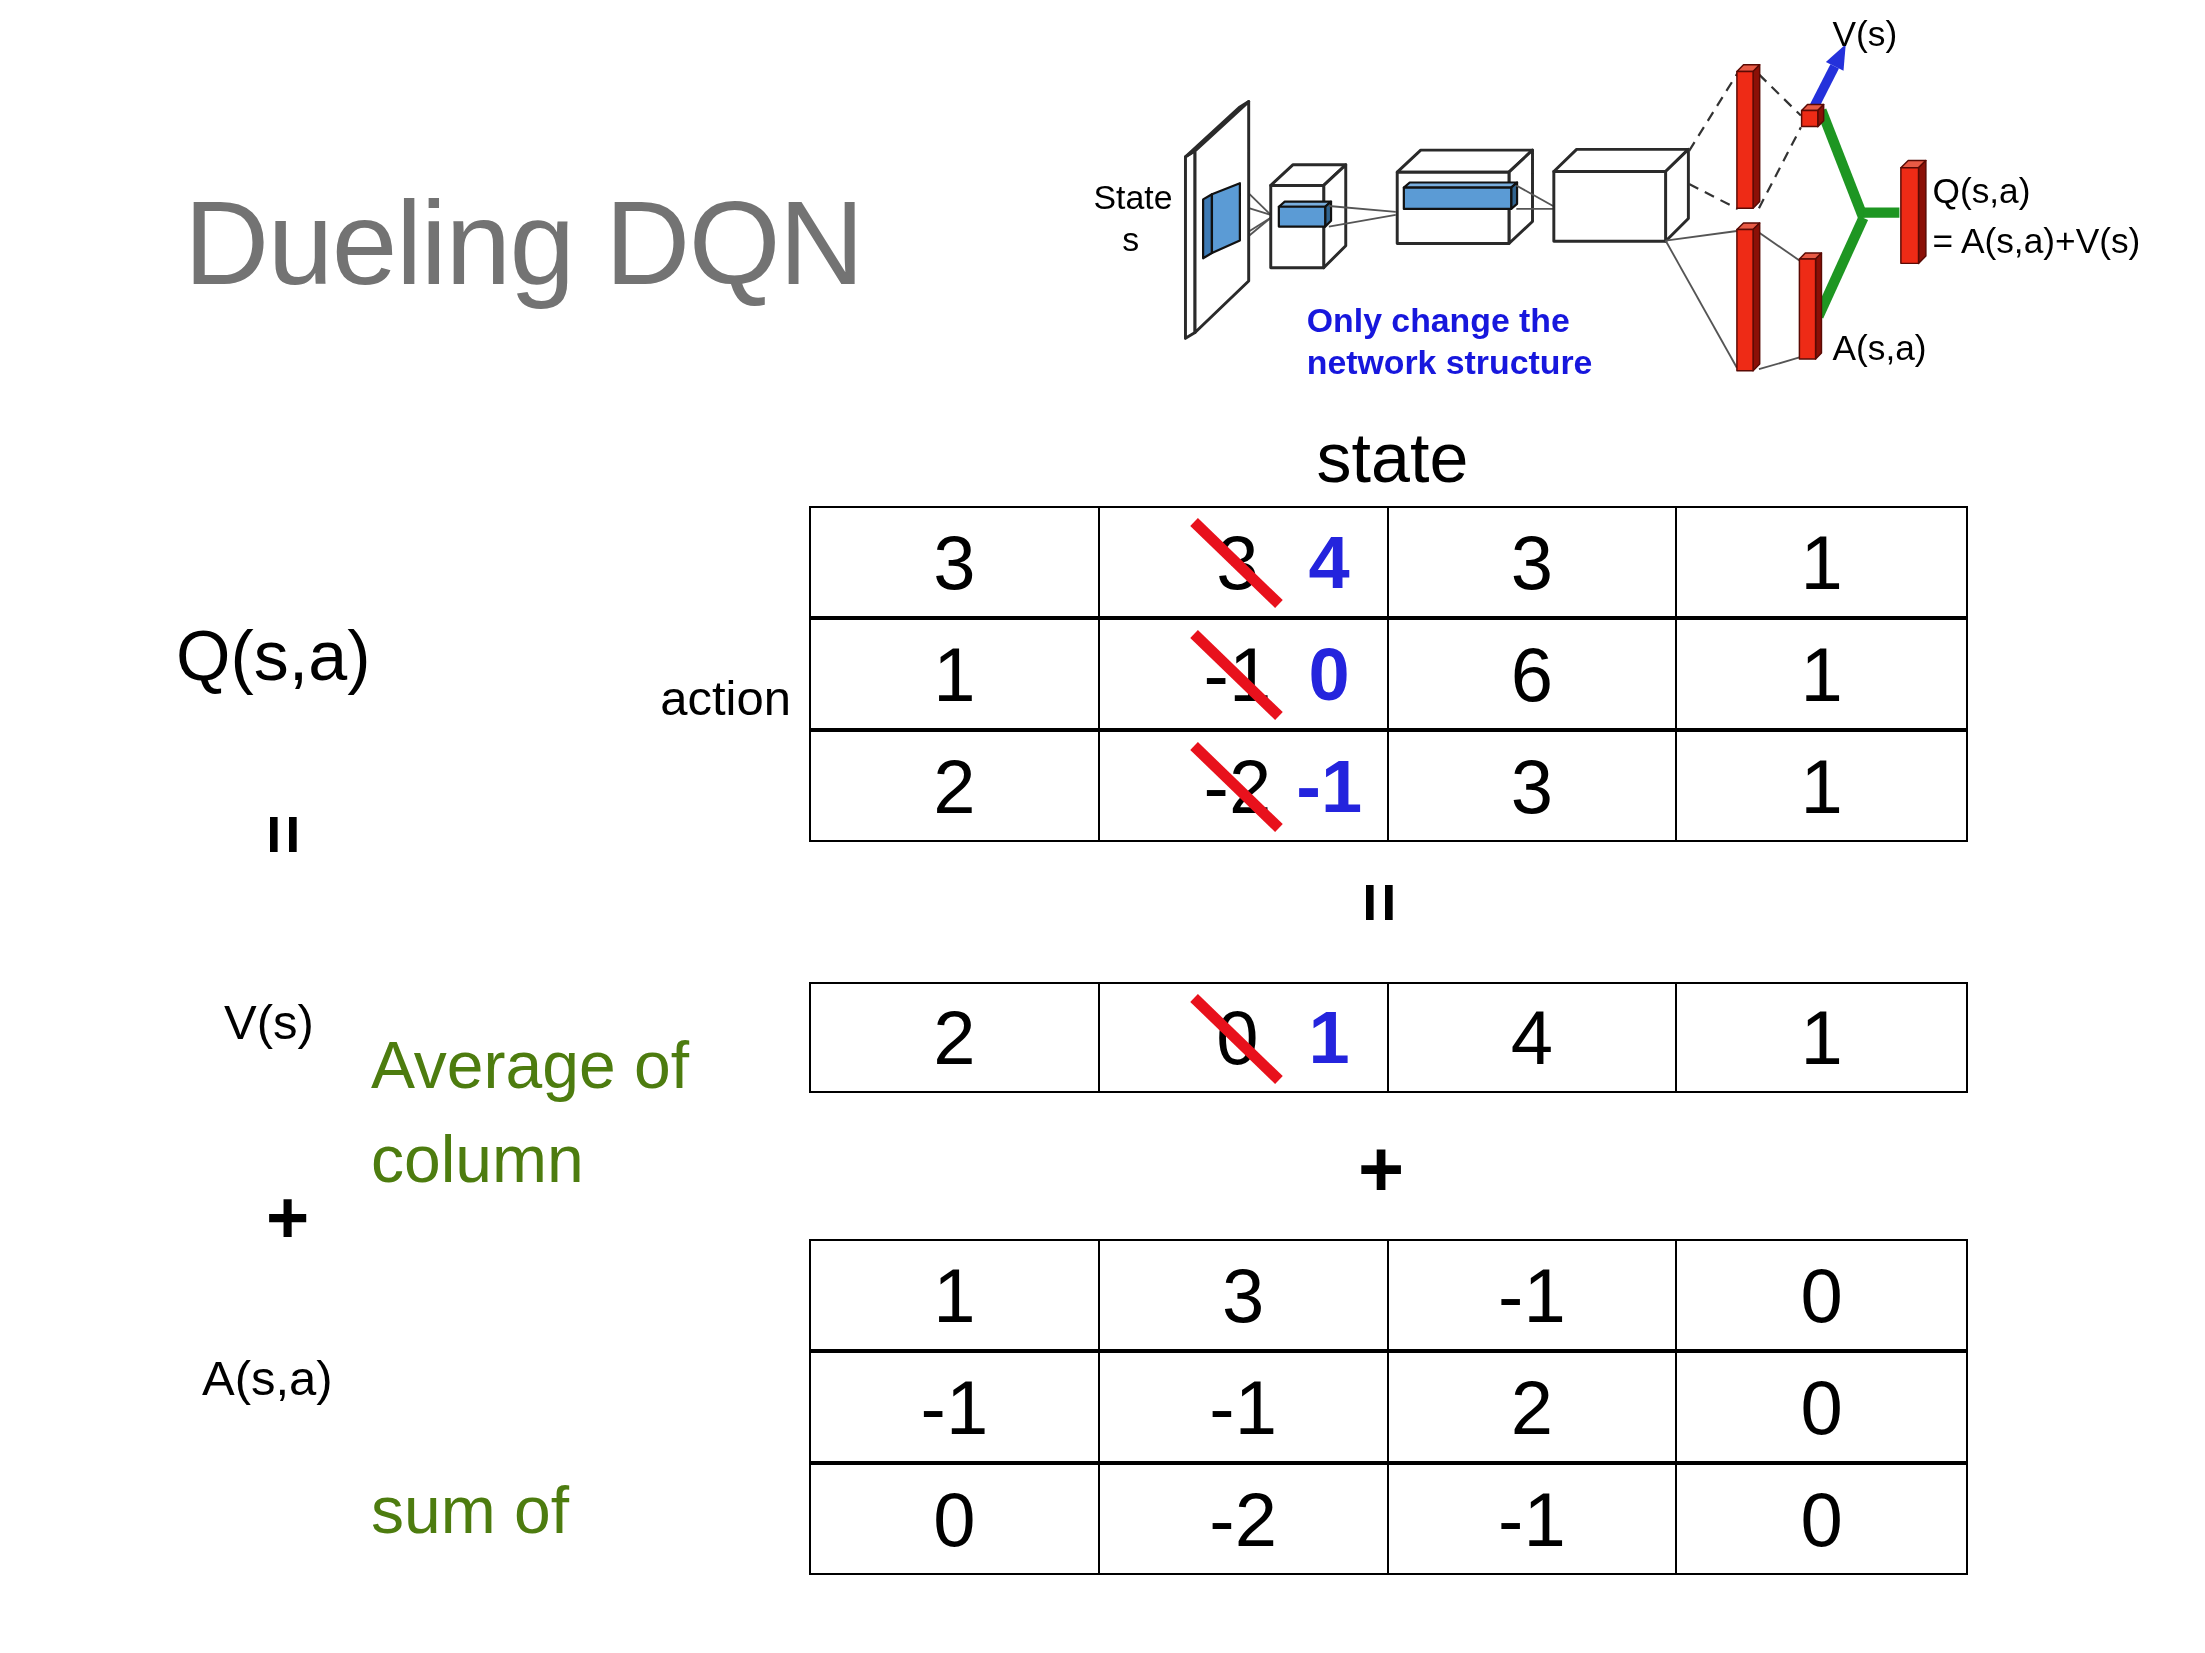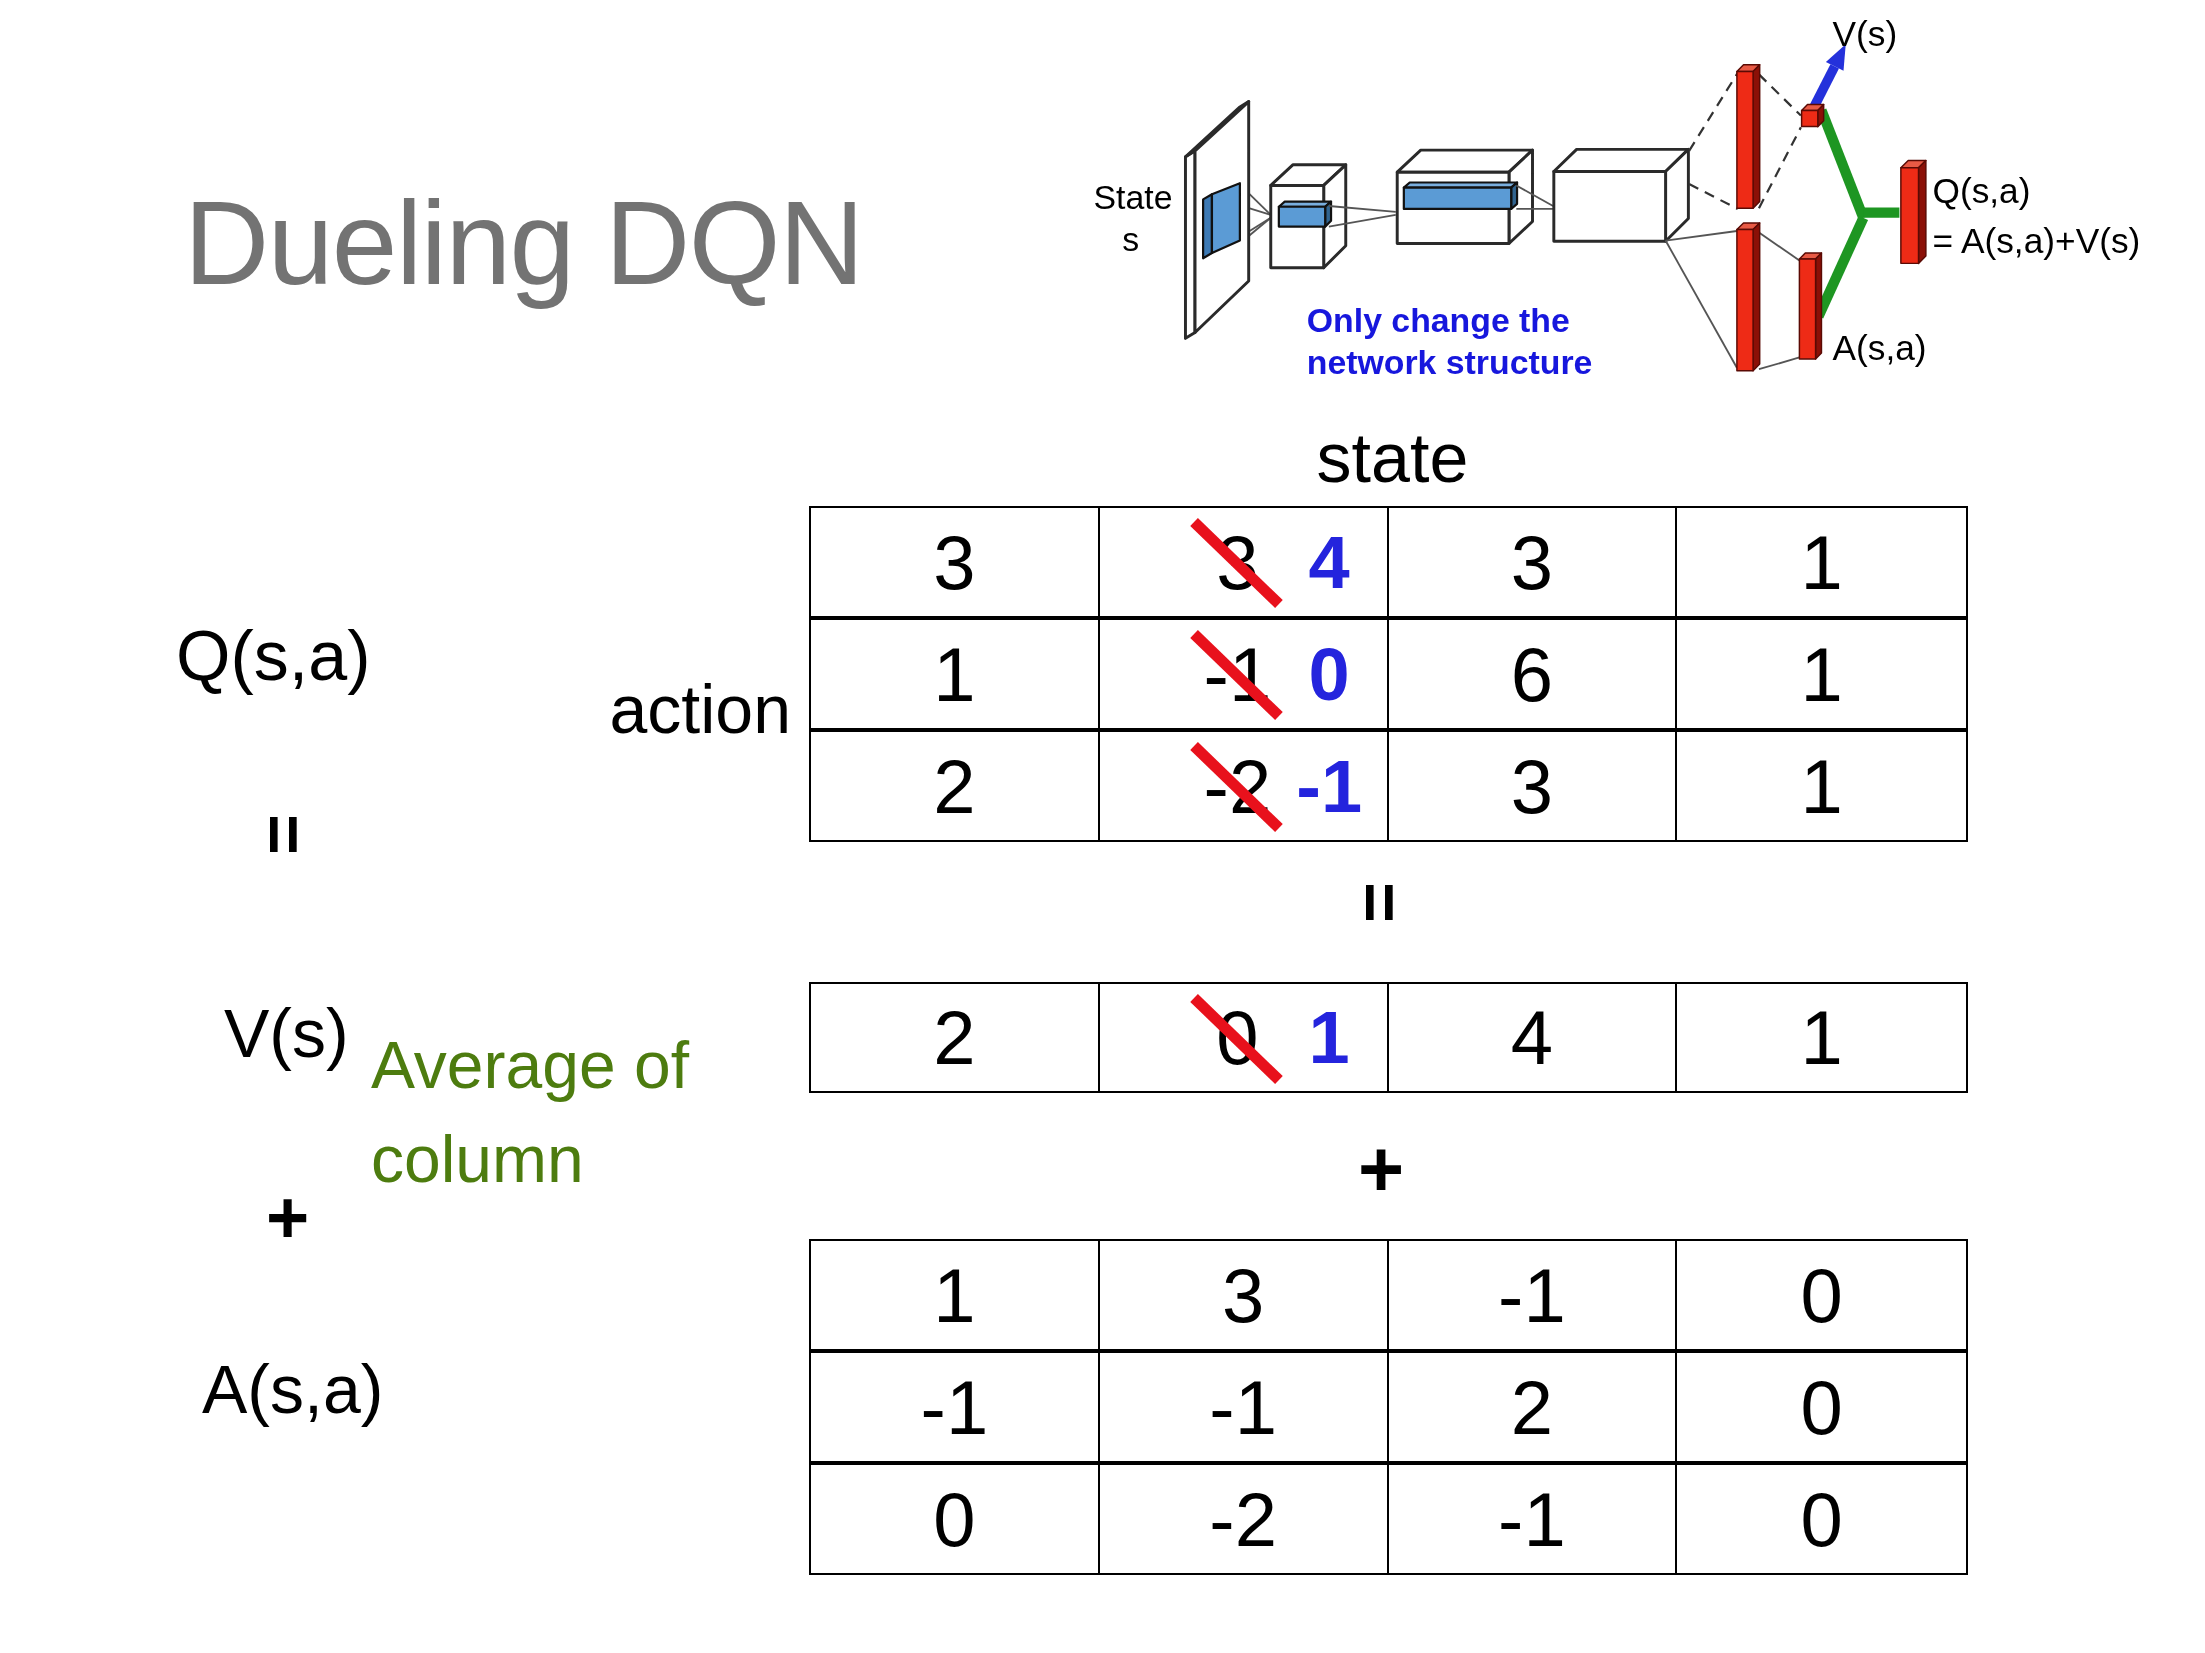--- a/index.html
+++ b/index.html
@@ -13,21 +13,21 @@
   .abs{position:absolute;}
 
   
   .title{
     left:184px;top:175px;
     font-size:118px;letter-spacing:-1.5px;
     color:#737373;white-space:nowrap;
   }
 
   
-  .side-label{font-size:68px;color:#000;white-space:nowrap;}
+  .side-label{font-size:49px;color:#000;white-space:nowrap;}
   .blue-note{
     font-size:66px;line-height:1.42;
     color:#4d7c0f;white-space:nowrap;
   }
   .rot-eq{
     width:81px;height:81px;
     display:flex;align-items:center;justify-content:center;
     font-size:70px;font-weight:bold;
     transform:rotate(90deg);
   }
@@ -206,20 +206,21 @@
 <div class="abs rot-eq" style="left:244px;top:794px;">=</div>
 <div class="abs side-label" style="left:224px;top:994px;">V(s)</div>
 <div class="abs plus" style="left:266px;top:1175px;">+</div>
 <div class="abs side-label" style="left:202px;top:1350px;">A(s,a)</div>
 
 <div class="abs blue-note" style="left:371px;top:1019px;">
   <div>Average of</div>
   <div>column</div>
 </div>
 <div class="abs blue-note" style="left:371px;top:1464px;">
+  <div>sum of</div>
 </div>
 
 <div class="abs side-label" style="left:1242px;top:418px;width:301px;text-align:center;font-size:70px;">state</div>
 <div class="abs side-label" style="left:515px;top:670px;width:276px;text-align:right;">action</div>
 
 <div class="abs rot-eq" style="left:1340px;top:862px;">=</div>
 <div class="abs plus" style="left:1358px;top:1123px;font-size:79px;">+</div>
 
 <div class="abs mtable" style="left:809px;top:506px;">
   <div class="mrow q-row">

